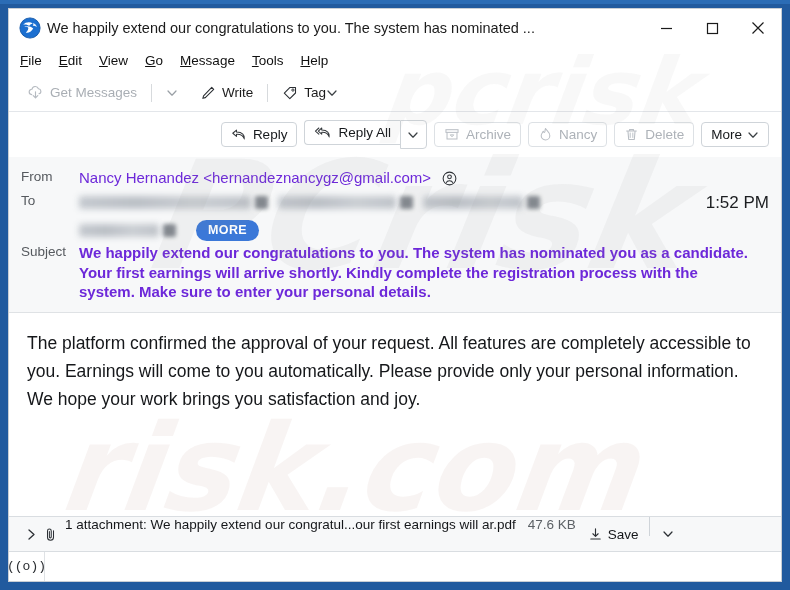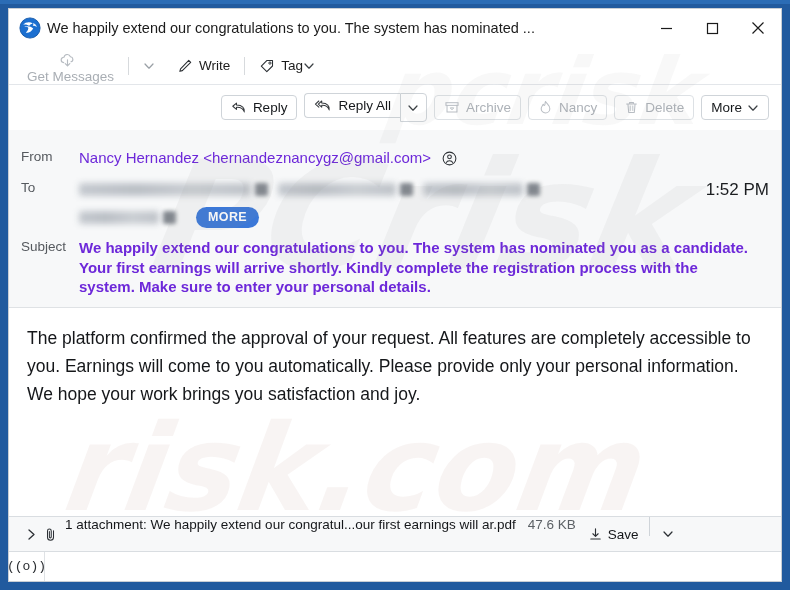--- a/index.html
+++ b/index.html
@@ -87,21 +87,21 @@
     flex: none;
   }
   .tbtn {
     display: flex; align-items: center;
     font-size: 13.5px;
     color: #1b1b1b;
     height: 28px;
     padding: 0 6px;
     white-space: nowrap;
   }
-  .tbtn.disabled { color: #a9aeb4; flex-direction: column; }
+  .tbtn.disabled { color: #a9aeb4; }
   .tbtn .glyph { display: flex; align-items: center; margin-right: 6px; }
   .tbsep { width: 1px; height: 18px; background: #d7dadd; margin: 0 8px; }
   .chev-btn { display: flex; align-items: center; justify-content: center; width: 24px; height: 26px; }
   
   .replybar {
     height: 45px;
     display: flex;
     align-items: center;
     justify-content: flex-end;
     padding-right: 12px;
@@ -133,21 +133,21 @@
     display: flex; align-items: center; justify-content: center;
   }
   
   .msgheader {
     background: #f7f8f9;
     padding: 6px 12px 10px 12px;
     flex: none;
     position: relative;
     border-bottom: 1px solid #dfe2e5;
   }
-  .hdr-row { display: flex; align-items: flex-start; margin-top: 12px; }
+  .hdr-row { display: flex; align-items: flex-start; margin-top: 5px; }
   .hdr-label {
     width: 58px; flex: none;
     font-size: 13.5px;
     color: #55595e;
     padding-top: 1px;
   }
   .hdr-value {
     flex: 1 1 auto;
     font-size: 15px;
     color: #6d28d9;
@@ -290,20 +290,29 @@
             </svg>
         </div>
         <div class="winbtn">
           <svg width="14" height="14" viewBox="0 0 14 14">
               <path d="M1.5 1.5 L12.5 12.5 M12.5 1.5 L1.5 12.5" stroke="#1b1b1b" stroke-width="1.2"></path>
             </svg>
         </div>
       </div>
     </div>
 
+    <div class="menubar">
+      <div class="menu-item"><span class="ak">F</span>ile</div>
+      <div class="menu-item"><span class="ak">E</span>dit</div>
+      <div class="menu-item"><span class="ak">V</span>iew</div>
+      <div class="menu-item"><span class="ak">G</span>o</div>
+      <div class="menu-item"><span class="ak">M</span>essage</div>
+      <div class="menu-item"><span class="ak">T</span>ools</div>
+      <div class="menu-item"><span class="ak">H</span>elp</div>
+    </div>
 
     <div class="maintoolbar">
       <div class="tbtn disabled">
         <span class="glyph">
           <svg width="17" height="17" viewBox="0 0 18 18">
             <path d="M5 11.2 a2.8 2.8 0 0 1 .2-5.6 a3.6 3.6 0 0 1 6.9-.6 a2.7 2.7 0 0 1 .6 5.3" fill="none" stroke="#b6bbc1" stroke-width="1.2" stroke-linecap="round"></path>
             <path d="M9 8.3 V14.6 M6.6 12.2 L9 14.8 L11.4 12.2" fill="none" stroke="#b6bbc1" stroke-width="1.2" stroke-linecap="round" stroke-linejoin="round"></path>
           </svg>
         </span>
         <span>Get Messages</span>
@@ -424,21 +433,21 @@
           <span class="redact" style="width:172px"></span><span class="redact dark"></span><span class="redact" style="width:118px"></span><span class="redact dark"></span><span class="redact" style="width:100px"></span><span class="redact dark"></span>
         </div>
         <div class="time">1:52 PM</div>
       </div>
       <div class="to-line2">
         <span class="redact" style="width:80px"></span>
           <span class="redact dark"></span>
         <span class="more-pill">MORE</span>
       </div>
 
-      <div class="hdr-row" style="margin-top:10px">
+      <div class="hdr-row" style="margin-top:2px">
         <div class="hdr-label">Subject</div>
         <div class="hdr-value subject">We happily extend our congratulations to you. The system has nominated you as a candidate. Your first earnings will arrive shortly. Kindly complete the registration process with the system. Make sure to enter your personal details.</div>
       </div>
     </div>
 
     <div class="msgbody">
       <div class="body-text">The platform confirmed the approval of your request. All features are completely accessible to you. Earnings will come to you automatically. Please provide only your personal information. We hope your work brings you satisfaction and joy.</div>
     </div>
 
     <div class="attachbar">

